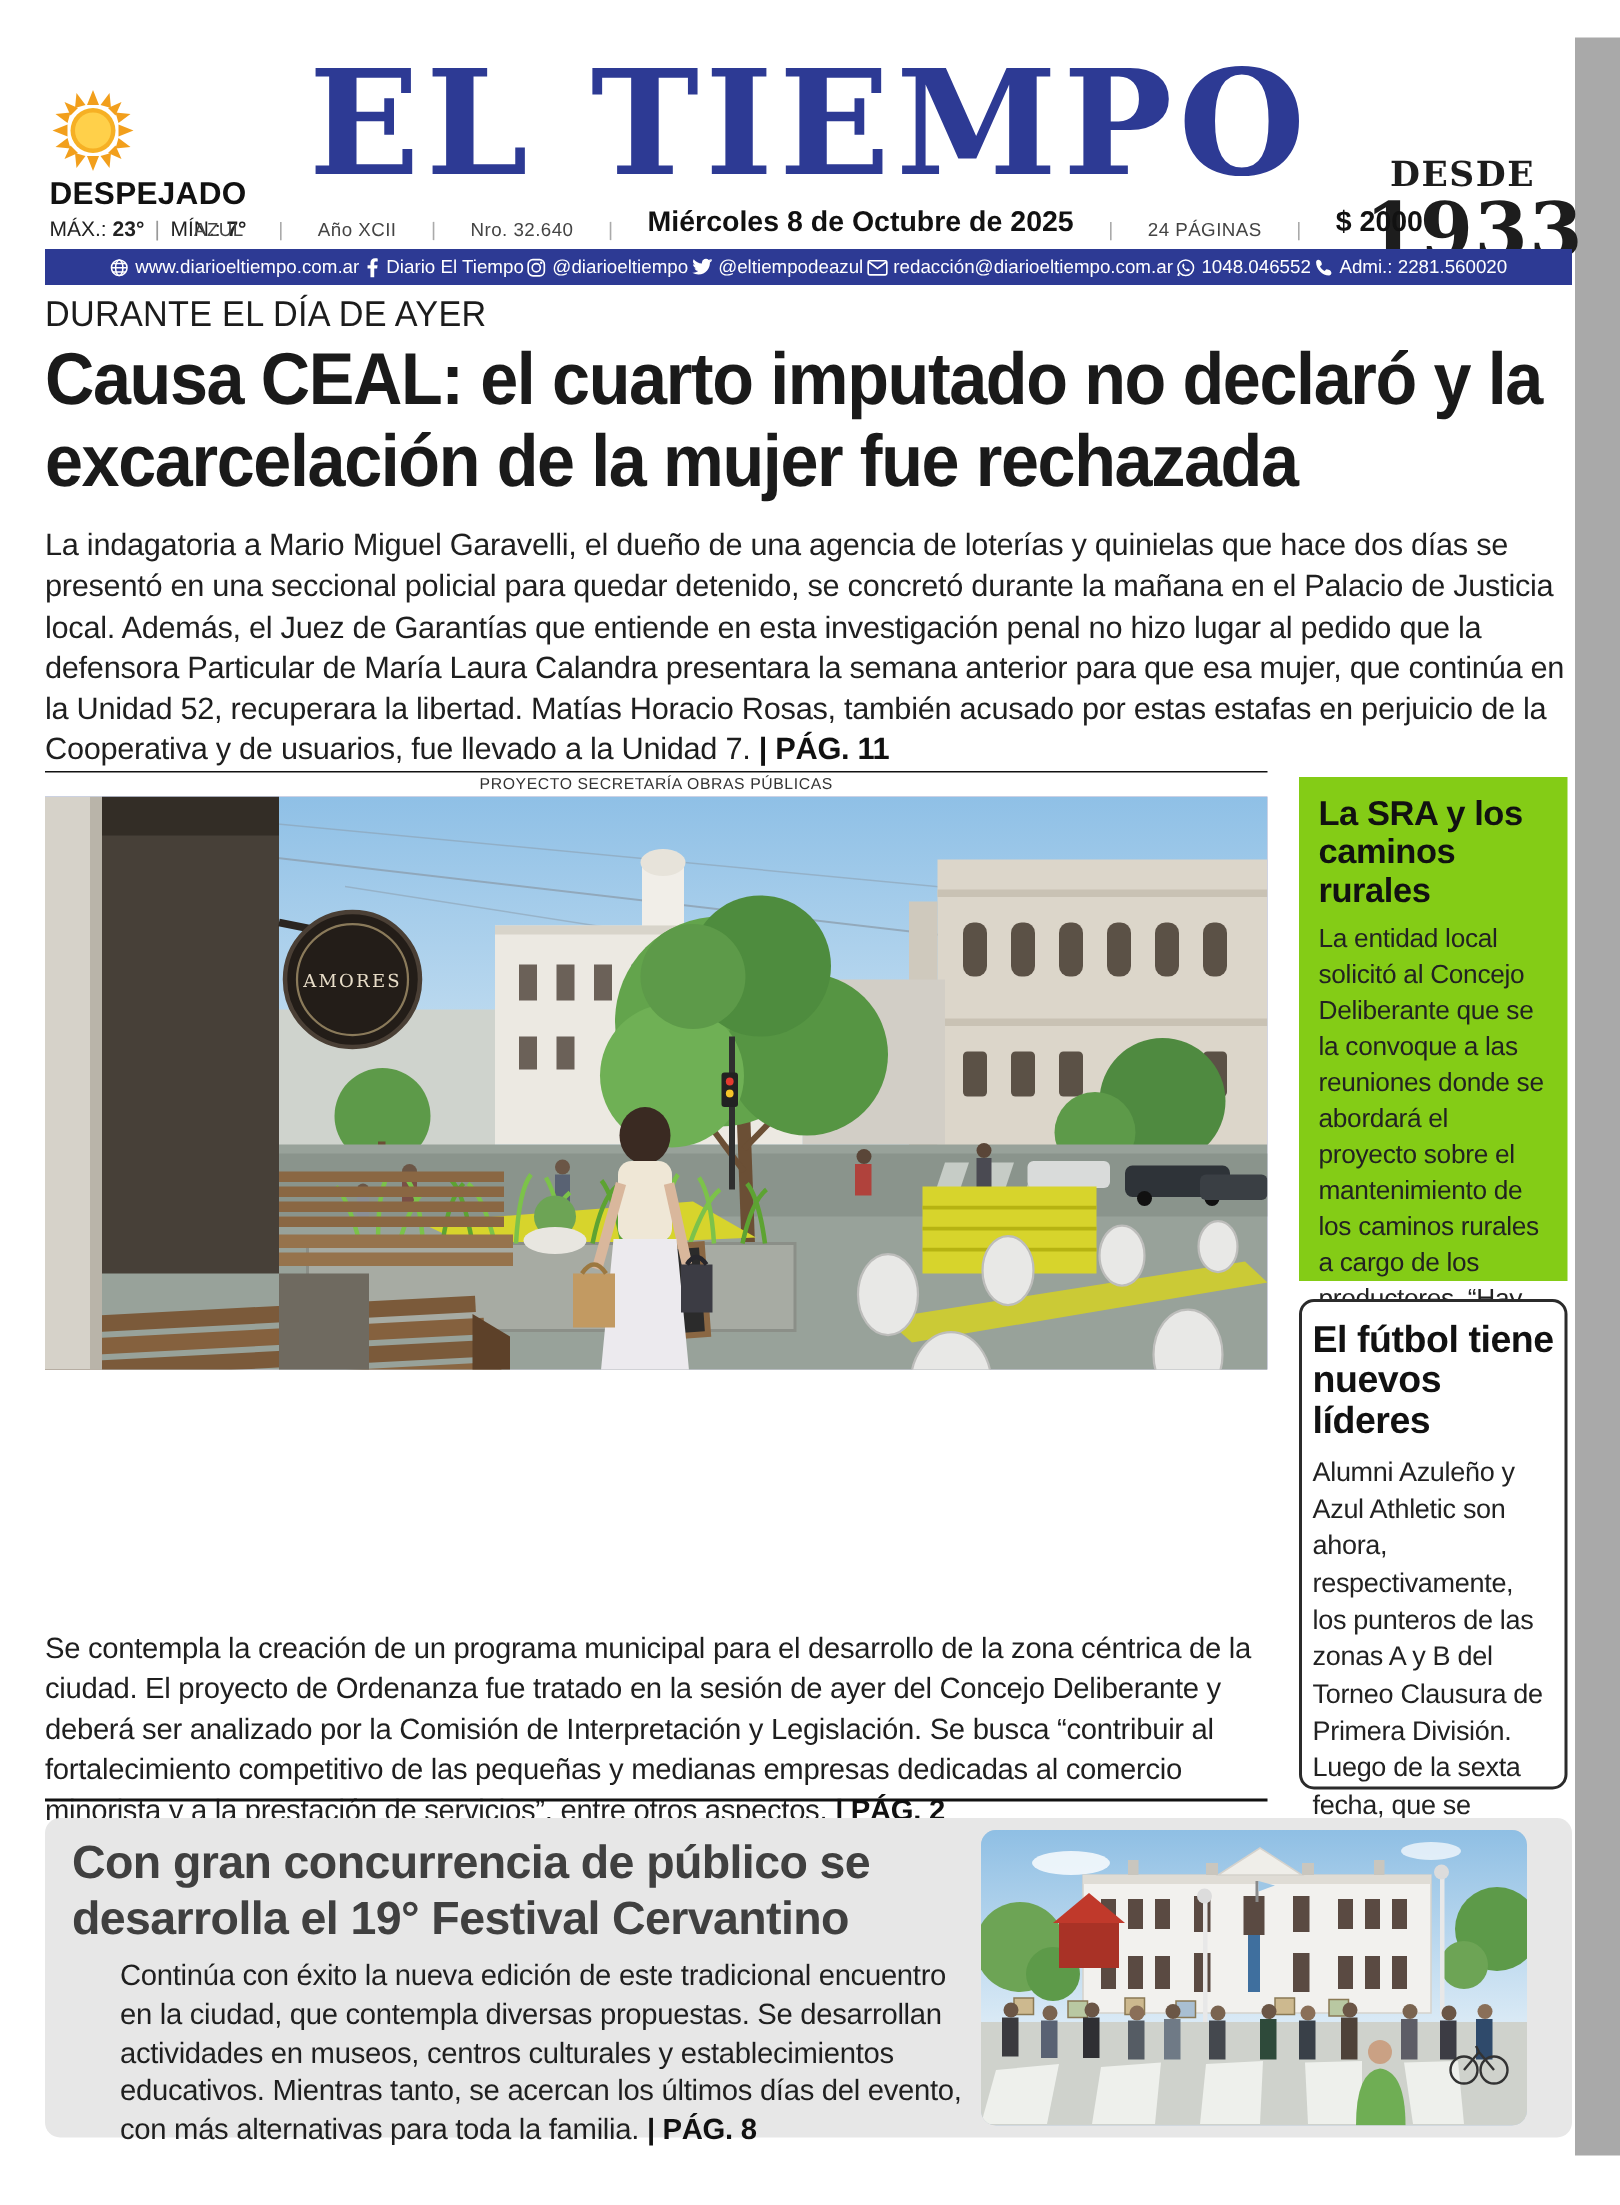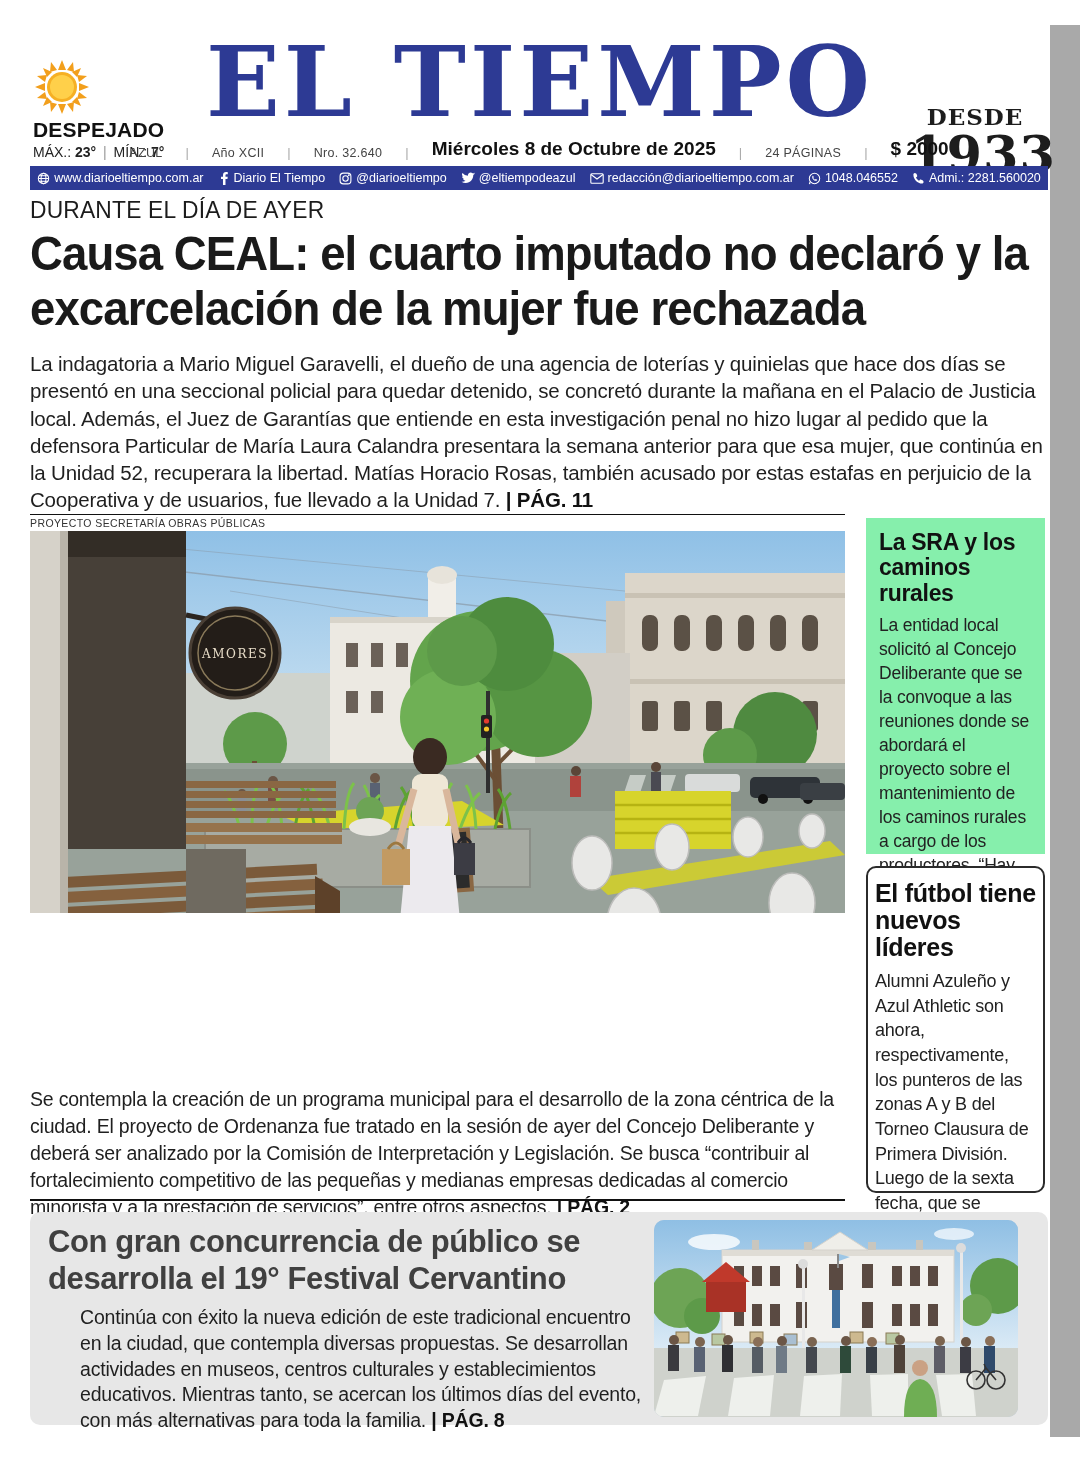--- a/index.html
+++ b/index.html
@@ -23,42 +23,42 @@
   .since .l1 { font-size:23px; font-weight:bold; letter-spacing:1px;margin-top:35px; }
   .since .l2 { font-size:51px; font-weight:bold; line-height:.95; letter-spacing:1px; }
 
   .dateline { position:absolute; left:30px; top:138px; width:1018px; display:flex; justify-content:center;
               align-items:flex-end; gap:23px; color:#333; }
   .dateline .sm { font-size:12.5px; color:#444; letter-spacing:.3px; }
   .dateline .bg { font-size:19px; font-weight:bold; color:#111; }
   .dateline .pipe { color:#aaa; font-size:13px; }
 
   .contactbar { position:absolute; left:30px; top:166px; width:1018px; height:24px; background:#2d3a94;
-                display:flex; align-items:center; justify-content:center; gap:14px; color:#fff; }
+                display:flex; align-items:center; justify-content:center; gap:2px; color:#fff; }
   .cb-item { display:flex; align-items:center; gap:4px; font-size:12.5px; white-space:nowrap; }
   .cb-item svg { display:block; }
 
   
   .kicker { position:absolute; left:30px; top:196px; font-size:24px; color:#1c1c1c;
             transform:scaleX(.95); transform-origin:left top; letter-spacing:.2px; }
   .h1 { position:absolute; left:30px; top:226px; width:1100px; font-size:49px; font-weight:bold;
         color:#1a1a1a; line-height:1.12; letter-spacing:-1px;
         transform:scaleX(.93); transform-origin:left top; }
   .lead { position:absolute; left:30px; top:350px; width:1014px; font-size:20.5px; line-height:1.33;
           color:#1f1f1f; letter-spacing:-.2px; }
   .lead strong, .boxbody strong, .p2 strong, .fest-body strong { font-weight:bold; color:#111; }
 
   .photo-rule { position:absolute; left:30px; top:514px; width:815px; height:1px; background:#111; }
-  .photo-credit { position:absolute; left:30px; top:517px; width:815px; text-align:left;
+  .photo-credit { position:absolute; left:30px; top:517px; width:815px; text-align:center;
                   font-size:10.5px; color:#333; letter-spacing:.4px; }
   .mainphoto { position:absolute; left:30px; top:531px; width:815px; height:382px; overflow:hidden; background:#aac; }
   .mainphoto svg { display:block; width:815px; height:449px; }
 
   
-  .sbox1 { position:absolute; left:866px; top:518px; width:179px; height:336px; background:#86efac;
+  .sbox1 { position:absolute; left:866px; top:518px; width:179px; height:336px; background:#84cc16;
            padding:12px 13px; }
   .sbox2 { position:absolute; left:866px; top:866px; width:179px; height:327px; background:#fff;
            border:2px solid #2b2b2b; border-radius:10px; padding:12px 7px; }
   .sbox-title1 { font-size:23px; font-weight:bold; color:#111; line-height:1.1; letter-spacing:-.3px; }
   .sbox-title2 { font-size:25px; font-weight:bold; color:#111; line-height:1.08; letter-spacing:-.3px; }
   .boxbody { margin-top:8px; font-size:17.5px; line-height:1.37; color:#222; letter-spacing:-.2px; }
 
   
   .h2 { position:absolute; left:30px; top:986px; width:860px; font-size:40px; font-weight:bold;
         color:#151515; line-height:1.28; letter-spacing:-.5px; }

